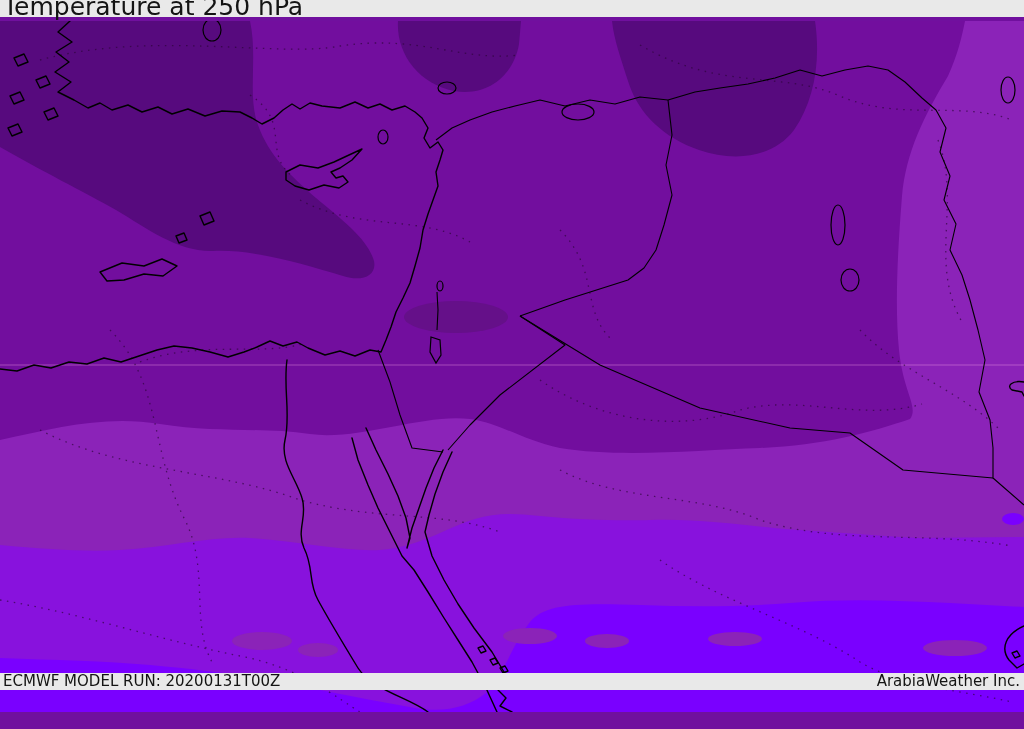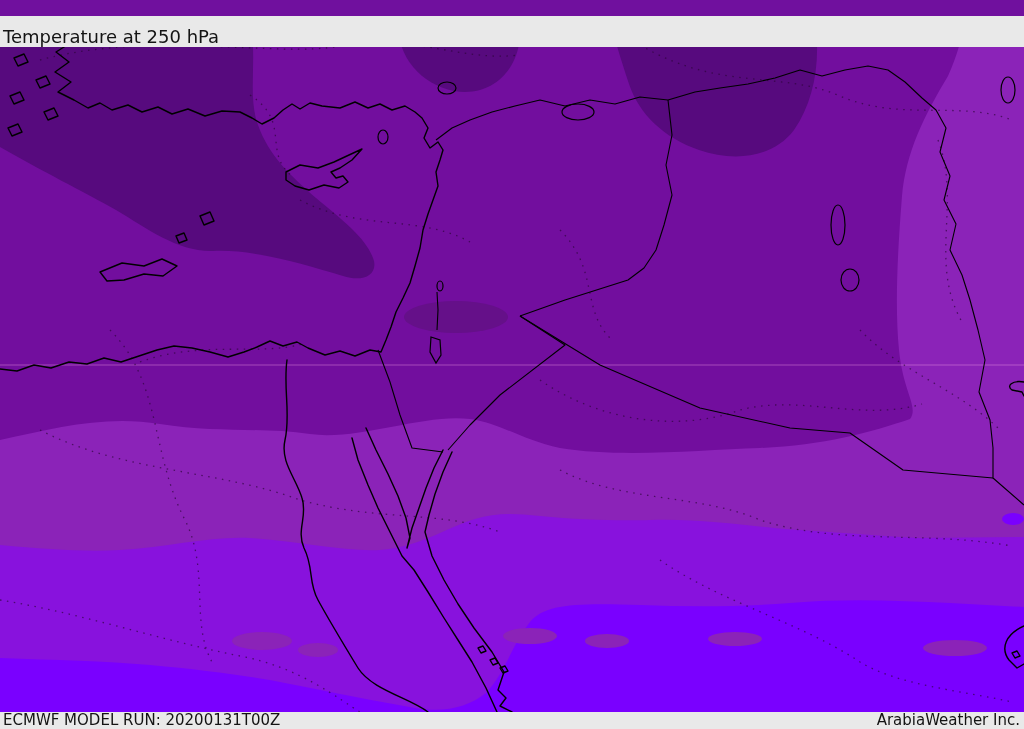--- a/index.html
+++ b/index.html
@@ -6,22 +6,22 @@
   body{
     width:1024px;height:729px;position:relative;overflow:hidden;
     font-family:"DejaVu Sans","Liberation Sans",sans-serif;
     background:#70109e;
   }
   .bar{
     position:absolute;left:0;width:1024px;background:#e9e9e9;
     color:#141414;display:flex;justify-content:space-between;
     align-items:flex-end;box-sizing:border-box;z-index:5;
   }
-  .bar.top{top:16px;height:31px;font-size:18px;line-height:21px;padding:0 3px 0 3px;overflow:visible;}
-  .bar.bottom{top:712px;height:17px;font-size:15px;line-height:17px;padding:0 4px 0 3px;}
+  .bar.top{top:0;height:17px;font-size:25px;line-height:21px;padding:0 3px 0 3px;overflow:visible;}
+  .bar.bottom{top:673px;height:17px;font-size:15px;line-height:17px;padding:0 4px 0 3px;}
   .bar span{white-space:nowrap;}
   #mapsvg{position:absolute;top:0;left:0;z-index:1;display:block;}
   .coast{fill:none;stroke:#000;stroke-width:1.4;stroke-linejoin:round;stroke-linecap:round;}
   .border{fill:none;stroke:#000;stroke-width:1.1;stroke-linejoin:round;}
   .lake{fill:none;stroke:#000;stroke-width:1.2;}
   .dots{fill:none;stroke-width:1.3;stroke-dasharray:1.5 5.5;opacity:.65;}
   .grid30{stroke:rgba(255,170,235,.38);stroke-width:1;}
 </style>
 </head>
 <body>

